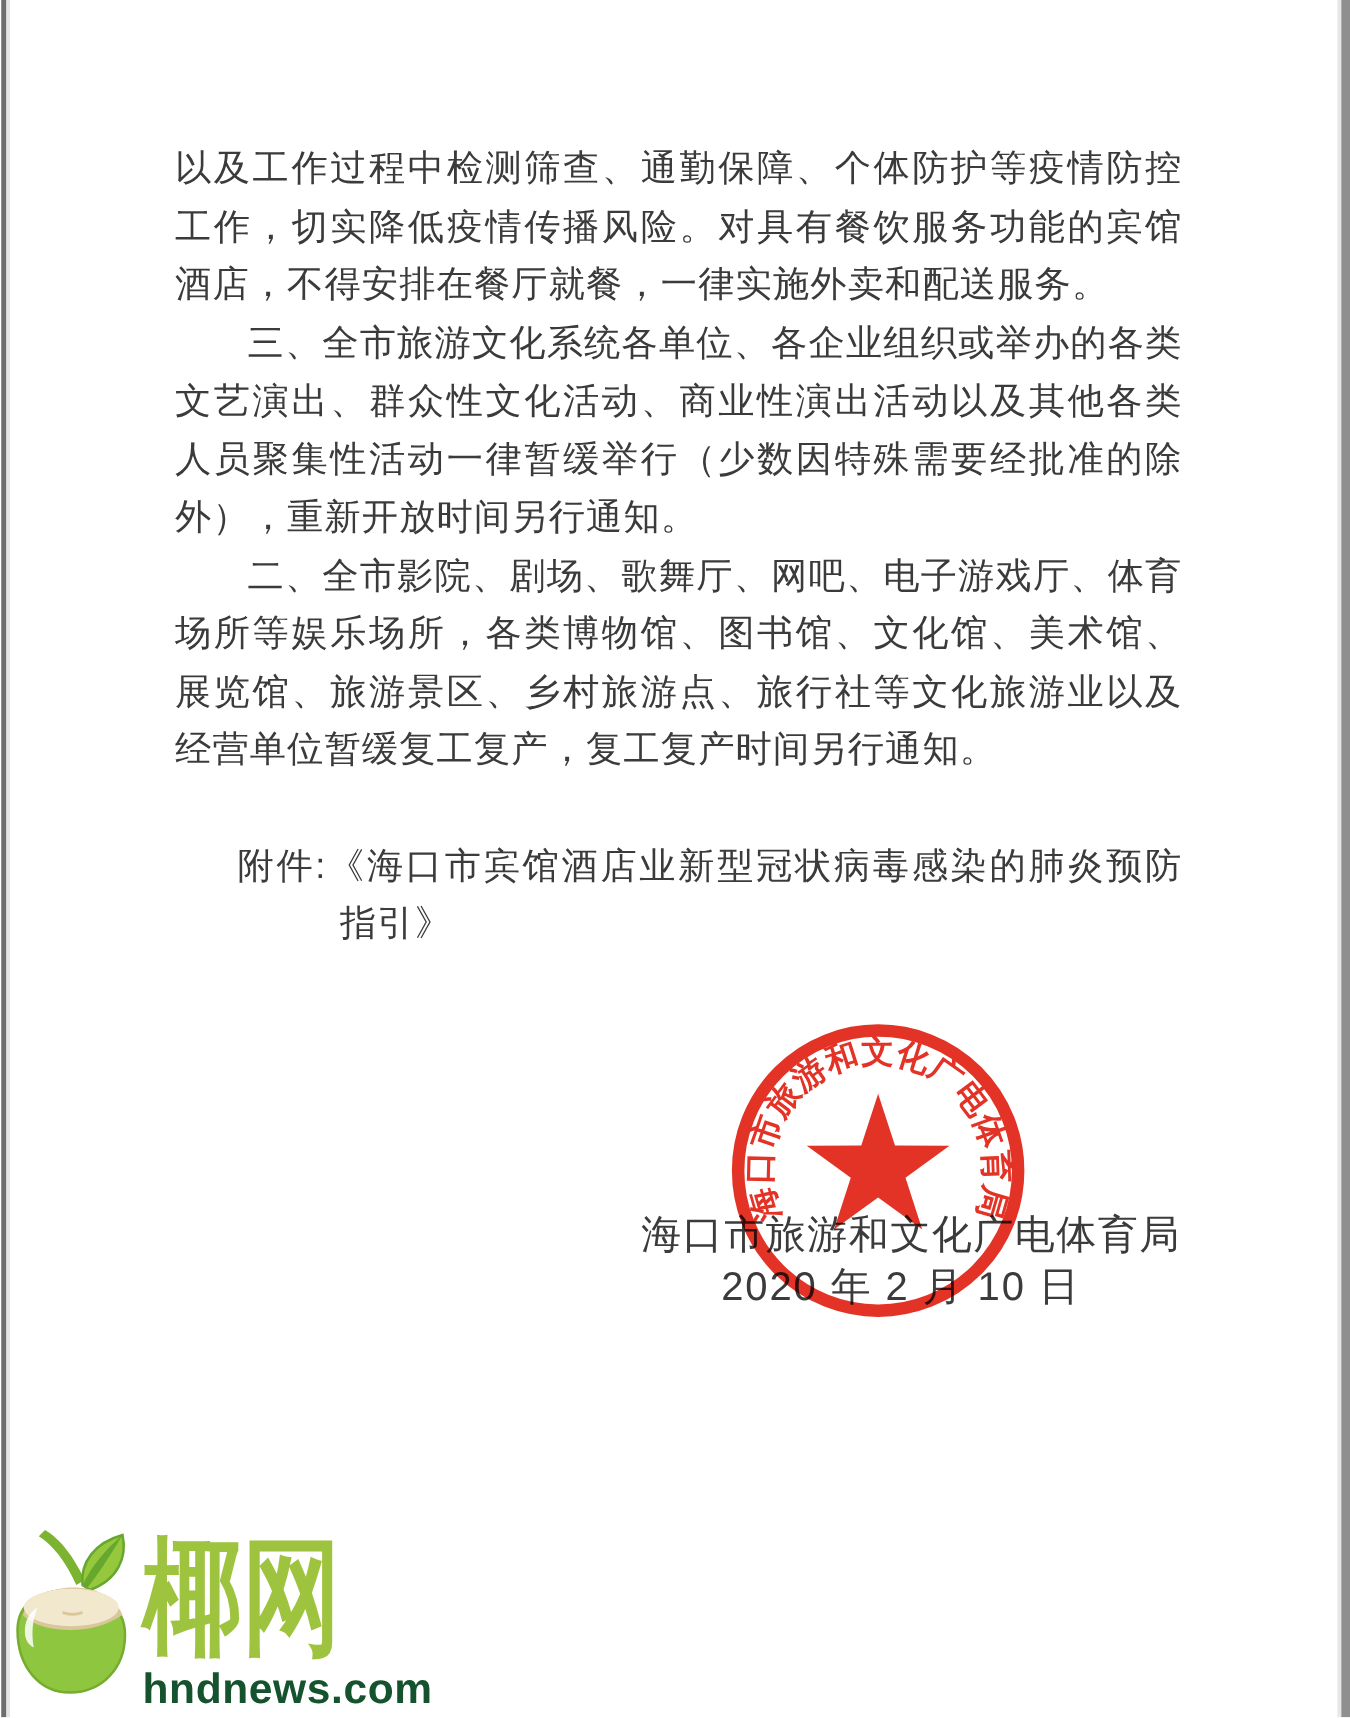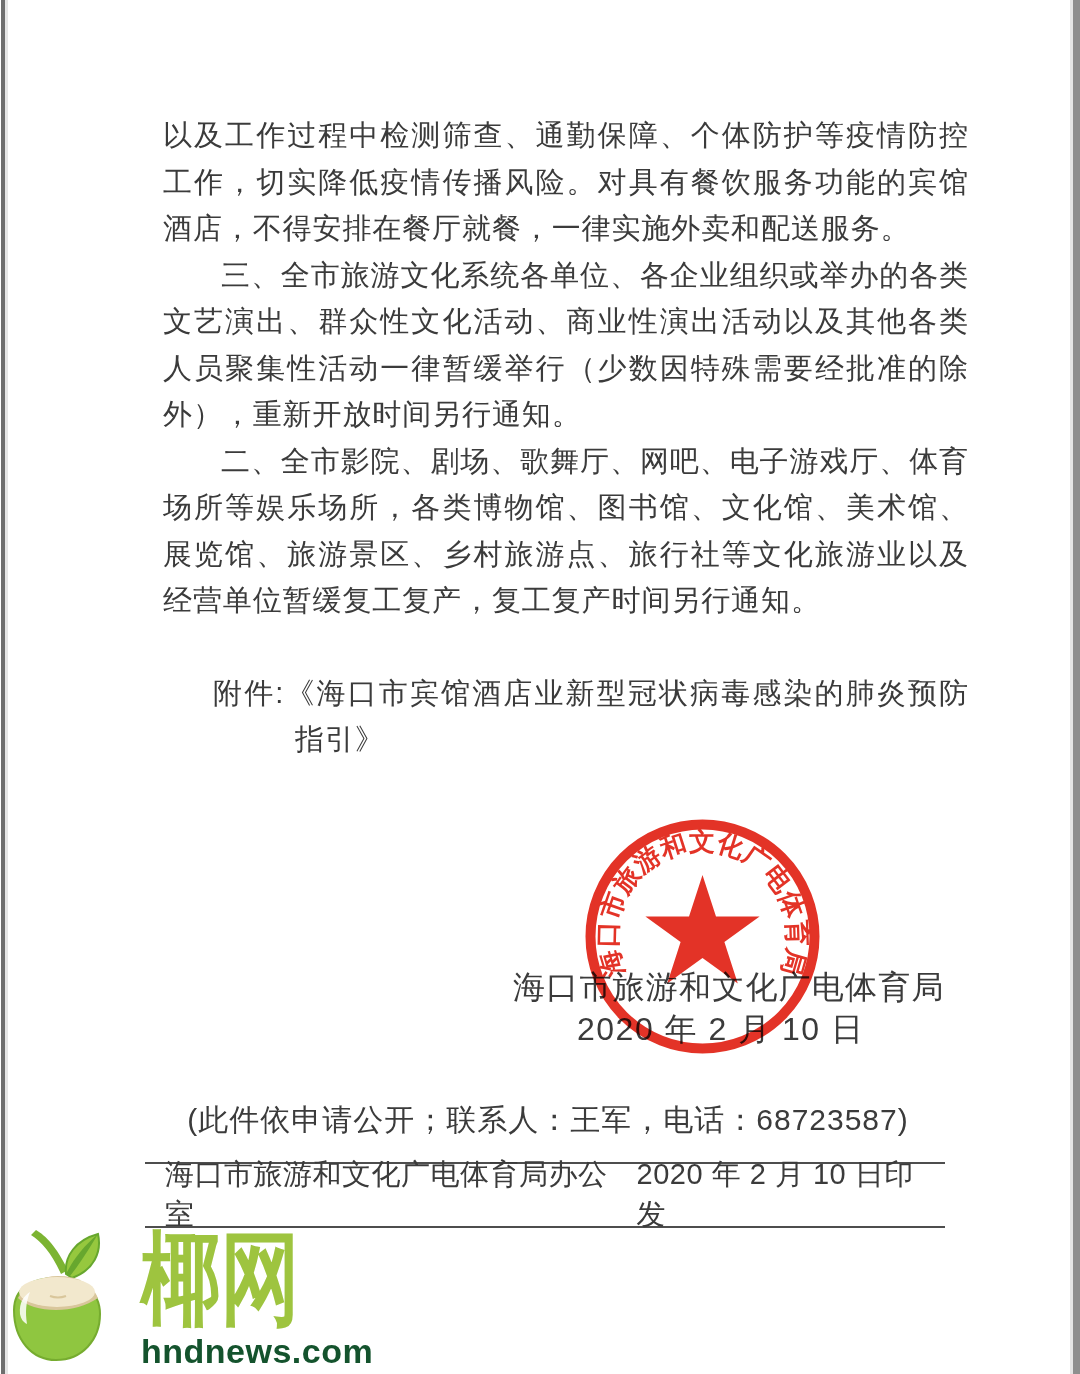--- a/index.html
+++ b/index.html
@@ -7,21 +7,21 @@
     position:relative;width:1080px;height:1374px;overflow:hidden;
     background:#ffffff;
     font-family:"Liberation Sans","DejaVu Sans",sans-serif;
     color:#3b3b3b;
   }
   .edge-left{position:absolute;left:1px;top:0;width:4px;height:100%;background:#6e6e6e;}
   .edge-left::after{content:"";position:absolute;left:4px;top:0;width:3px;height:100%;background:#cfcfcf;opacity:.55;}
   .edge-right{position:absolute;right:0;top:0;width:7px;height:100%;background:#8f8f8f;}
   .edge-right::before{content:"";position:absolute;left:-3px;top:0;width:3px;height:100%;background:#d6d6d6;opacity:.6;}
 
-  .doc-body{position:absolute;left:163px;top:112px;width:806px;}
+  .doc-body{position:absolute;left:140px;top:112px;width:806px;}
   .doc-body p{
     margin:0;font-size:29px;line-height:46.5px;letter-spacing:0.9px;
     text-align:justify;color:#3b3b3b;
   }
   .doc-body p.indent{text-indent:2em;}
   .attachment{
     margin-top:46px !important;
     padding-left:132px;text-indent:-82px !important;
     text-align:left;
   }
@@ -38,21 +38,21 @@
            font-size:30px;letter-spacing:1px;text-align:center;color:#3b3b3b;}
 
   .footer{
     position:absolute;left:145px;top:1162px;width:800px;height:66px;
     border-top:2px solid #4e4e4e;border-bottom:2px solid #4e4e4e;
     display:flex;align-items:center;justify-content:space-between;
     box-sizing:border-box;padding:0 2px 0 20px;
     font-size:29px;letter-spacing:0.5px;color:#3b3b3b;
   }
 
-  .watermark{position:absolute;left:6px;top:1216px;display:flex;align-items:flex-end;gap:27px;}
+  .watermark{position:absolute;left:6px;top:1216px;display:flex;align-items:center;}
   .coconut{width:100px;height:140px;}
   .wm-text{margin-left:8px;margin-top:14px;}
   .wm-name{
     font-family:"Liberation Serif","DejaVu Serif",serif;font-weight:bold;
     font-size:102px;line-height:100px;color:#9ec43f;
     transform:scaleX(0.78);transform-origin:left top;white-space:nowrap;
   }
   .wm-url{
     font-family:"Liberation Sans","DejaVu Sans",sans-serif;font-weight:bold;
     font-size:34px;line-height:34px;margin-top:4px;color:#14532d;letter-spacing:0.5px;
@@ -82,26 +82,21 @@
     <svg viewBox="0 0 237 237" xmlns="http://www.w3.org/2000/svg">
       <circle cx="118.5" cy="118.5" r="112" fill="none" stroke="#e2281b" stroke-width="10"></circle>
       <polygon fill="#e2281b" points="118.5,57 132.0,98.4 175.6,98.5 140.4,124.1 153.8,165.5 118.5,140 83.2,165.5 96.6,124.1 61.4,98.5 105.0,98.4"></polygon>
       <path id="sealArc" fill="none" d="M 40.6 154.8 A 86 86 0 1 1 196.4 154.8"></path>
       <text fill="#e2281b" font-size="26" letter-spacing="0.5">
         <textPath href="#sealArc" startOffset="0">海口市旅游和文化广电体育局</textPath>
       </text>
     </svg>
   </div>
 
-  <div class="contact">(此件依申请公开；联系人：王军，电话：68723587)</div>
 
-  <div class="footer">
-    <span>海口市旅游和文化广电体育局办公室</span>
-    <span>2020 年 2 月 10 日印发</span>
-  </div>
 
   <div class="watermark">
     <svg class="coconut" viewBox="0 0 100 140" xmlns="http://www.w3.org/2000/svg">
 
       <path d="M62 42 C 50 18, 40 8, 30 2 L 25 7 C 36 14, 46 26, 55 46 Z" fill="#7cb432"></path>
 
       <path d="M60 46 C 58 28, 70 12, 92 6 C 96 24, 88 42, 66 50 Z" fill="#96c83e" stroke="#67a72e" stroke-width="2"></path>
       <path d="M60 46 C 68 30, 78 18, 92 6 C 80 26, 72 38, 64 48 Z" fill="#67a72e"></path>
 
       <path d="M8 82 C 8 60, 26 50, 50 50 C 74 50, 94 62, 94 86 C 94 112, 76 132, 50 132 C 26 132, 8 112, 8 82 Z" fill="#8fc640" stroke="#76ac2f" stroke-width="2"></path>

